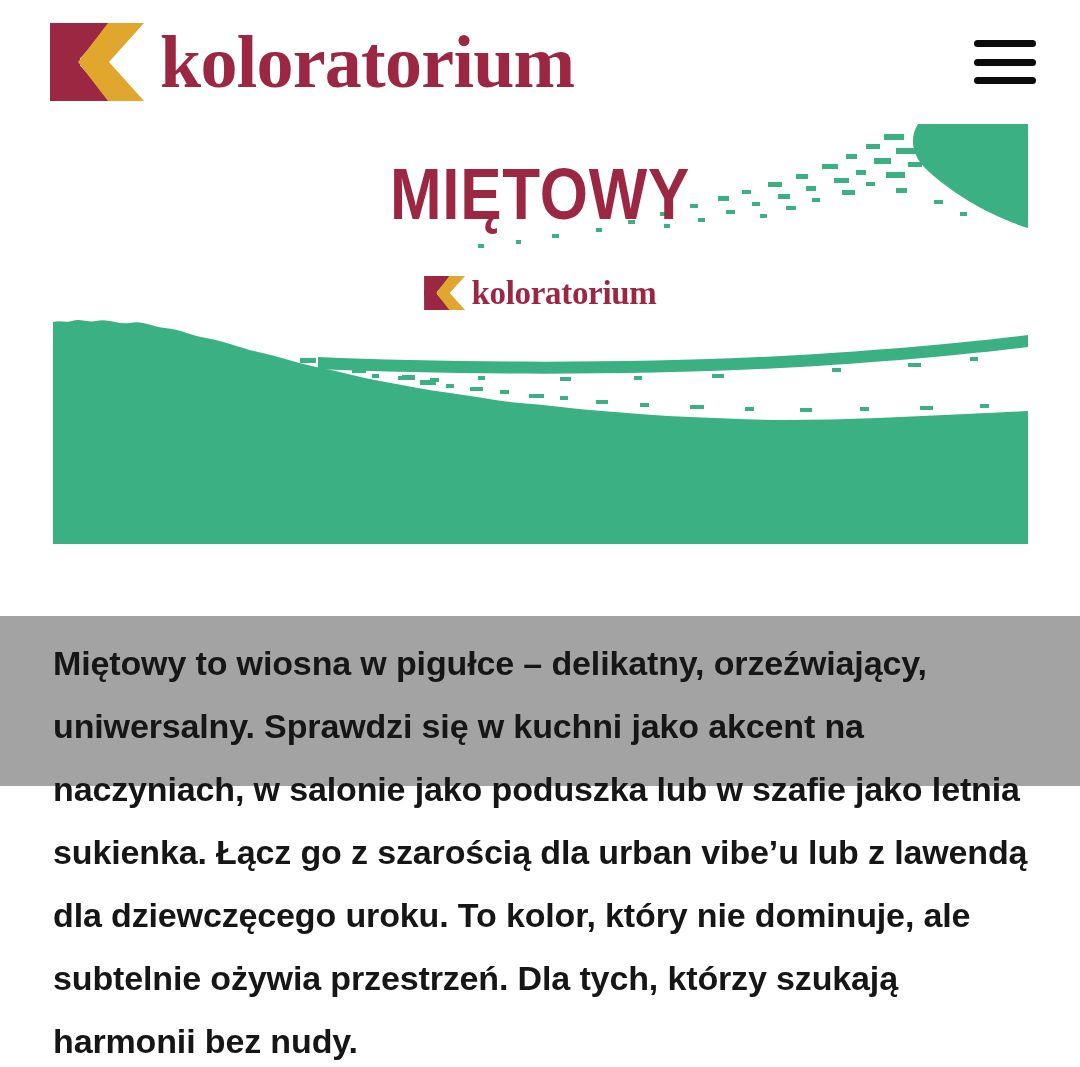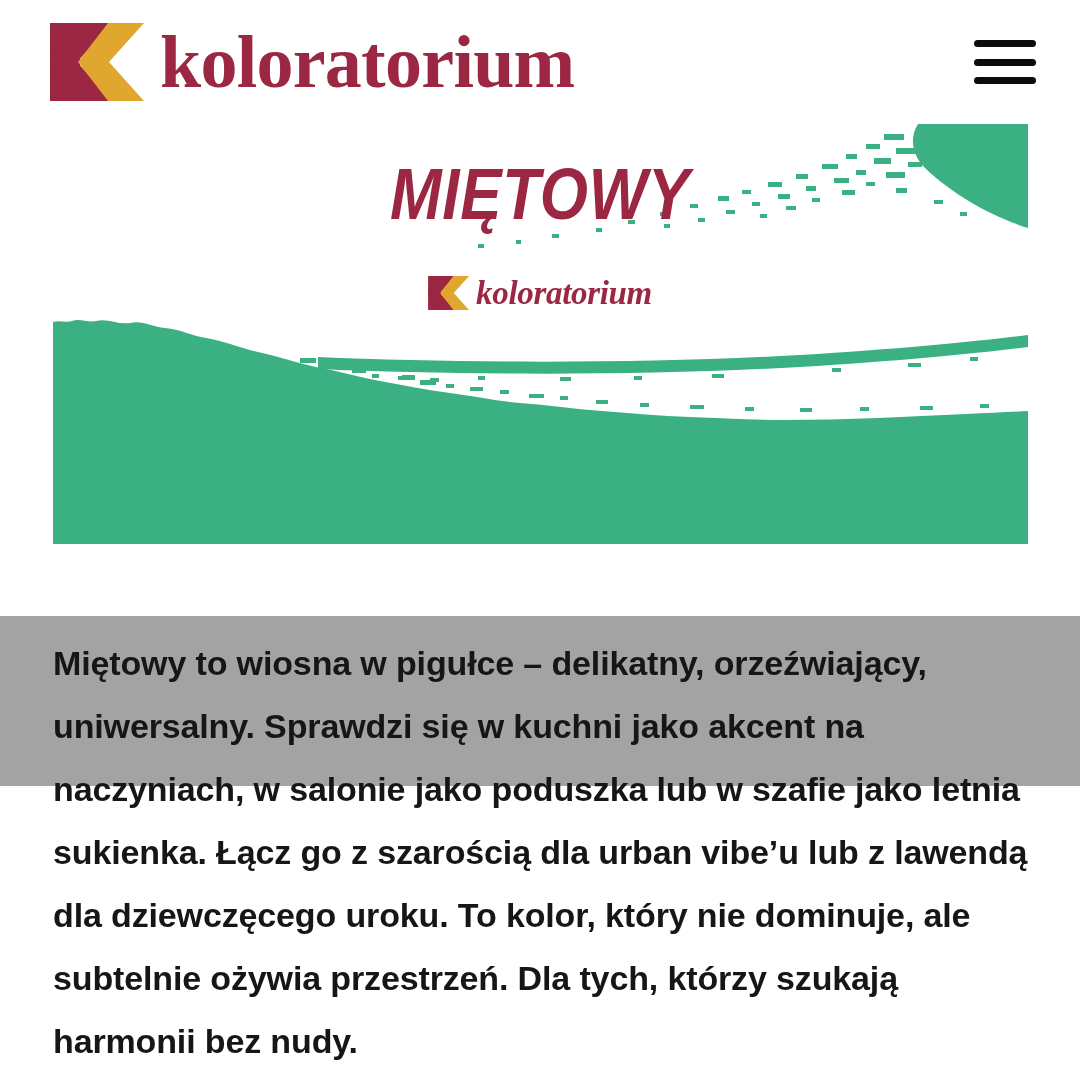--- a/index.html
+++ b/index.html
@@ -64,21 +64,20 @@
     background:#0b0b0b;
   }
 
   
   .hero {
     position:relative;
     width:1080px;
     height:492px;           
     background:#ffffff;
     overflow:hidden;
-    font-style:italic;
   }
   .hero-canvas { position:absolute; inset:0; width:1080px; height:492px; display:block; }
 
   .hero-title {
     position:absolute;
     left:0; right:0; top:34px;
     text-align:center;
     font-family:"Liberation Sans Narrow","Liberation Sans", sans-serif;
     font-weight:700;
     font-size:72px;

